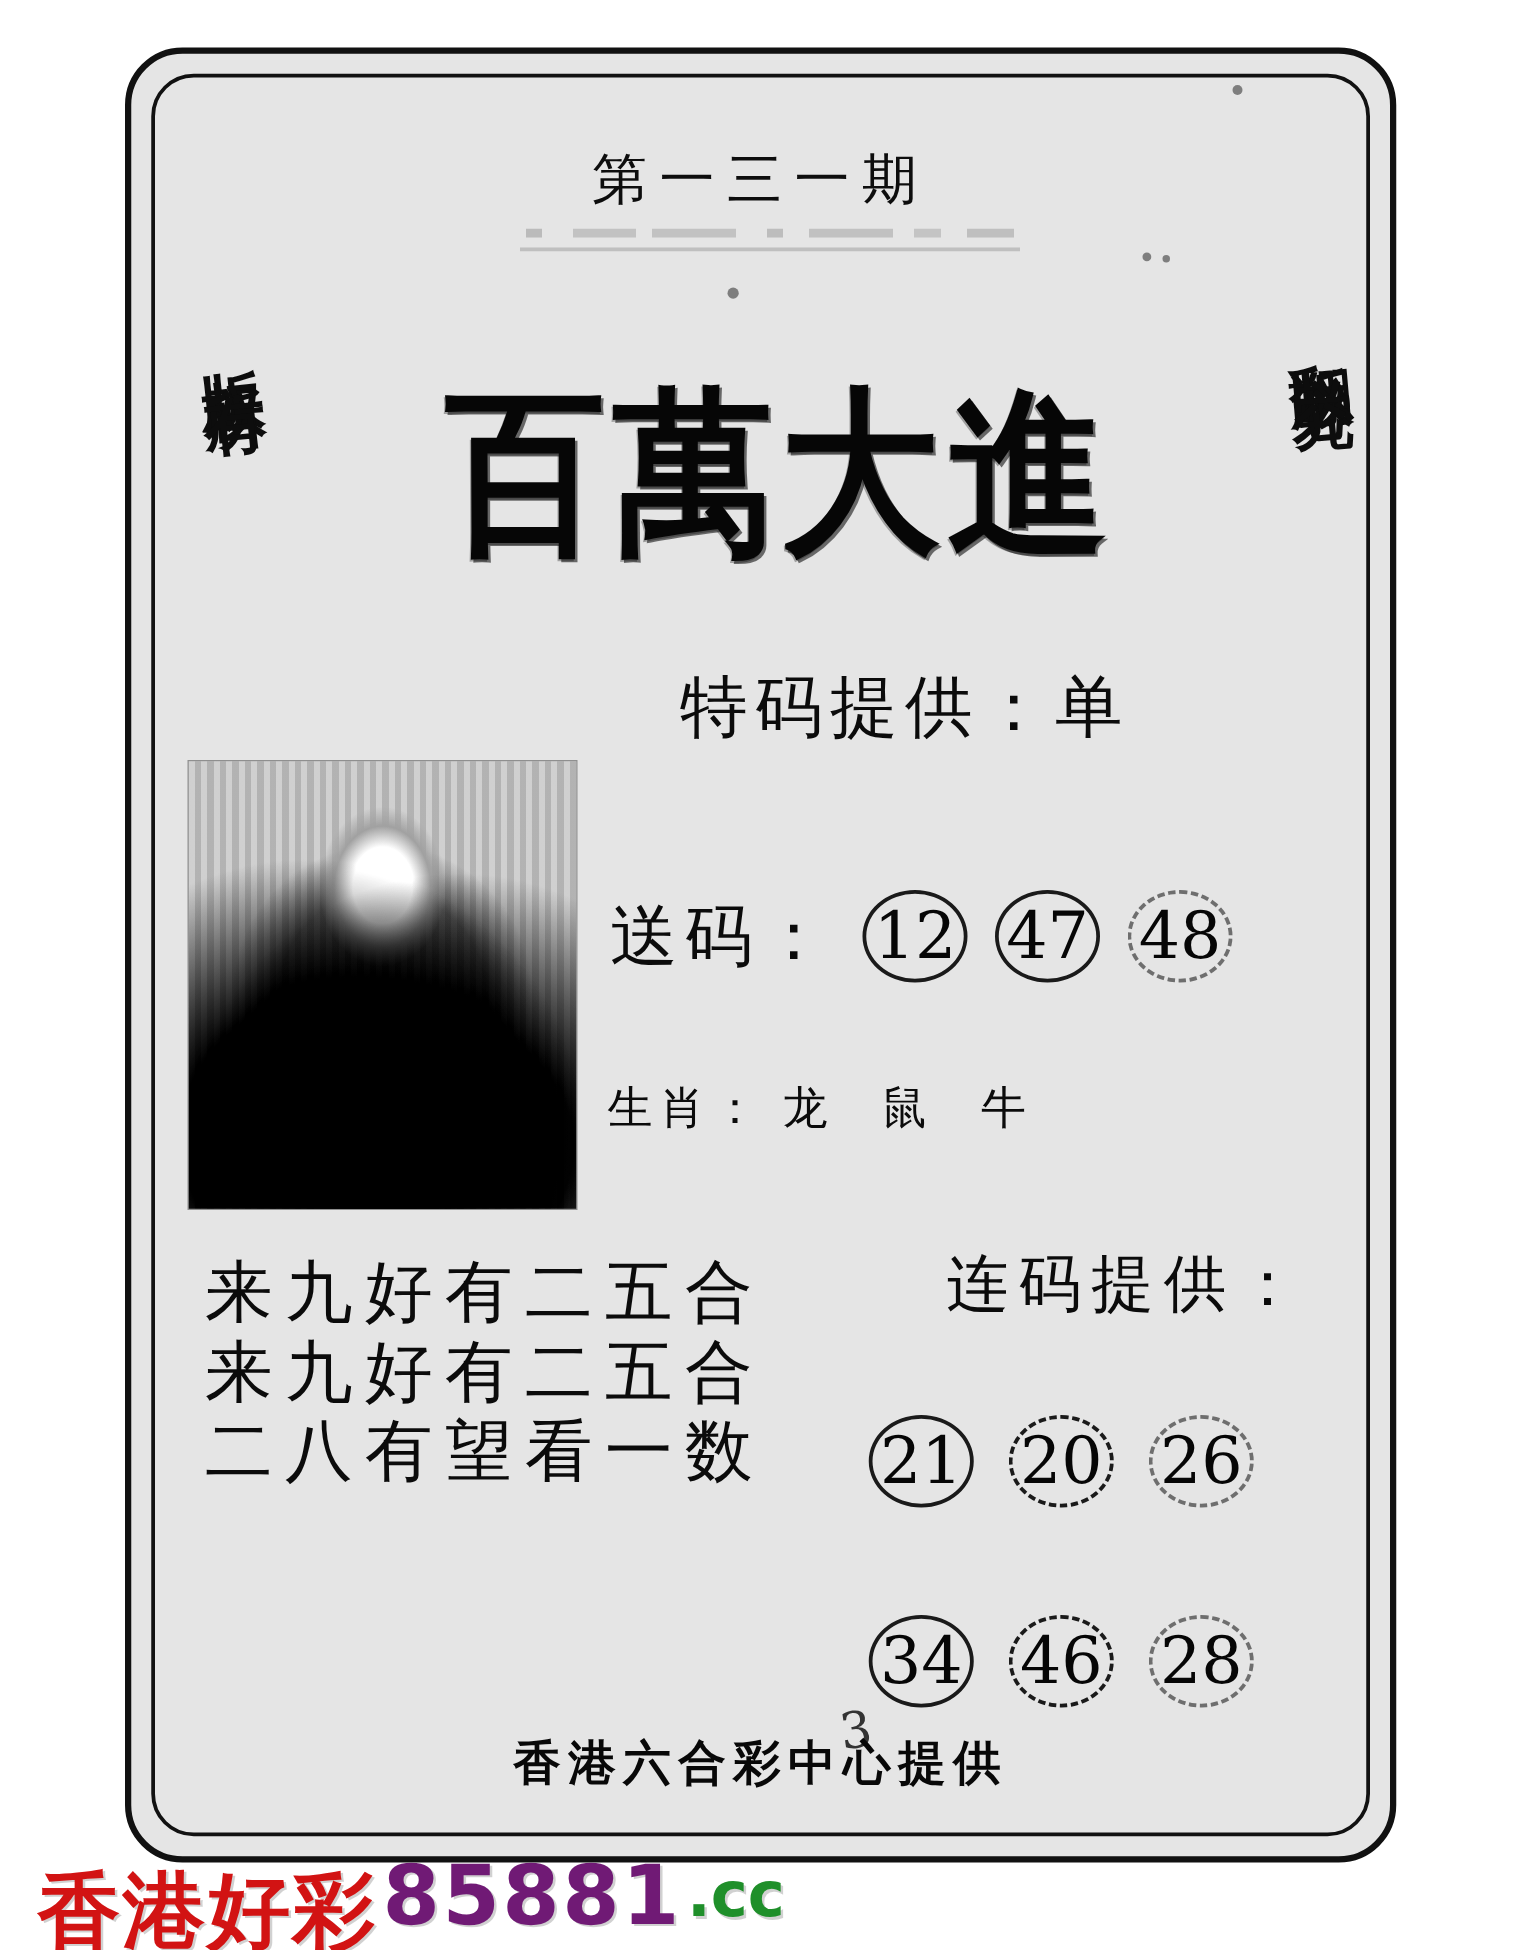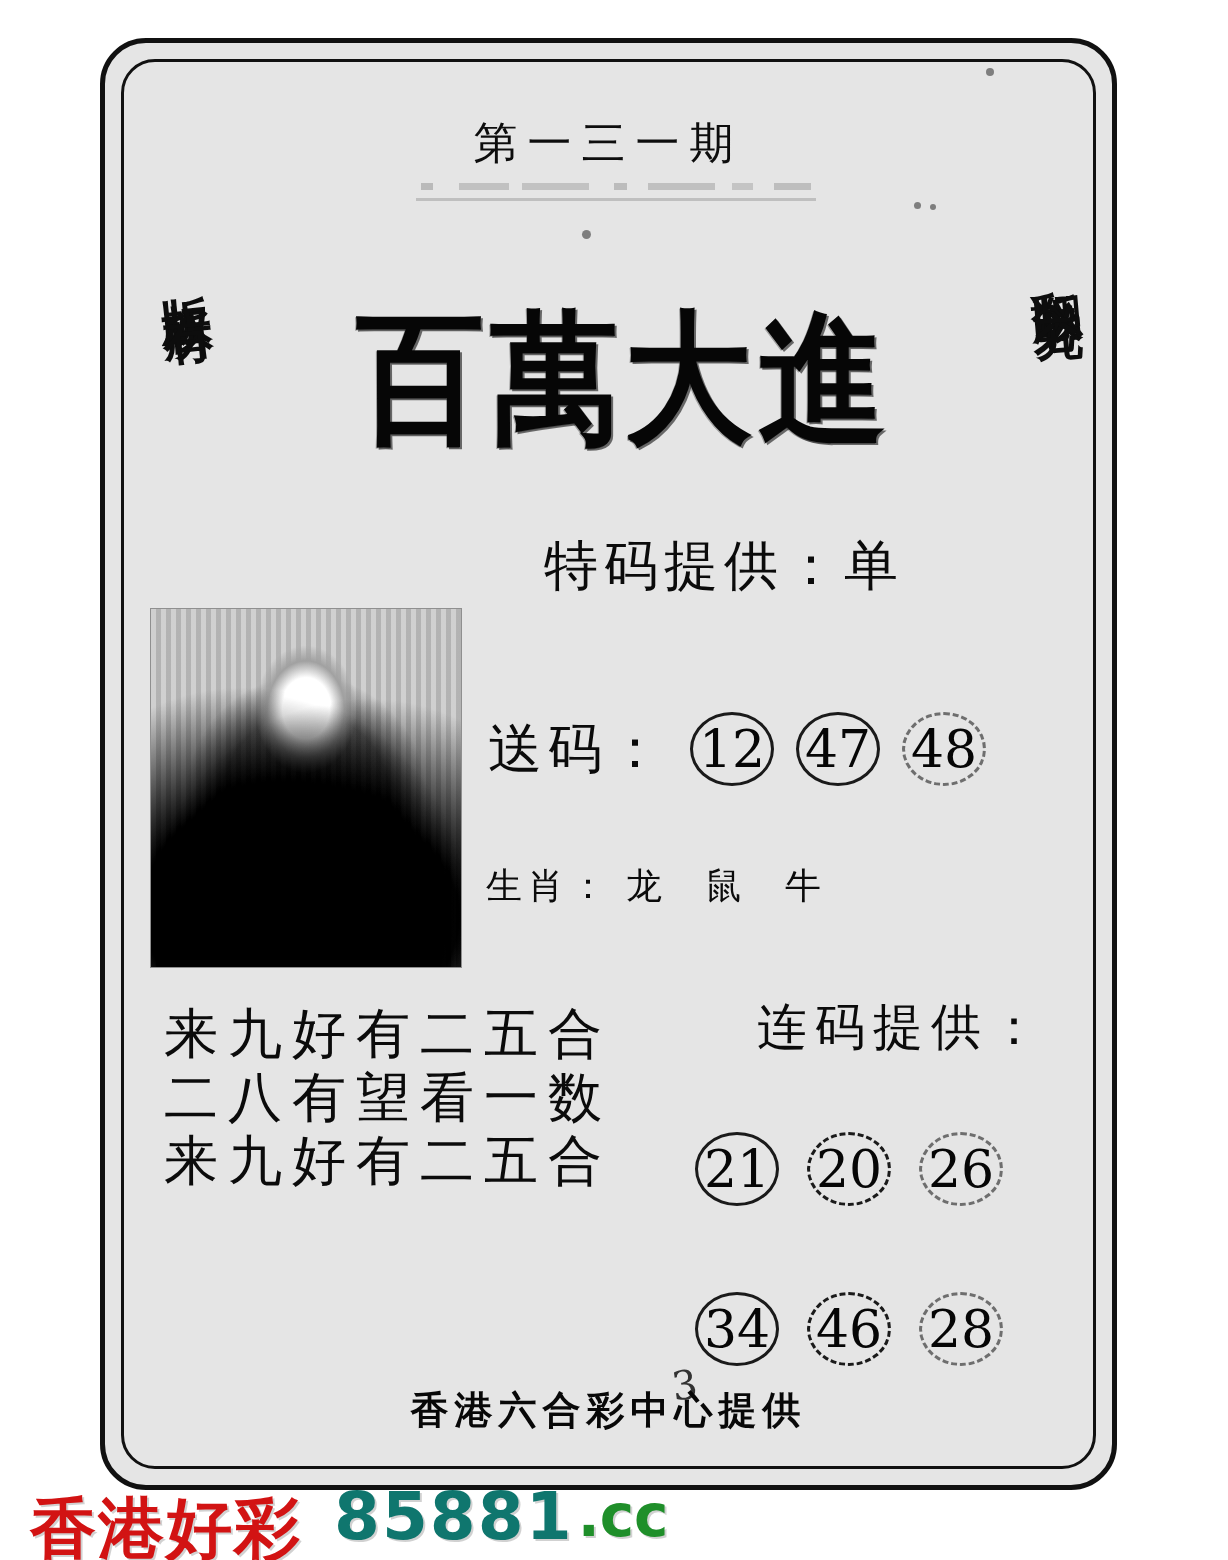--- a/index.html
+++ b/index.html
@@ -278,28 +278,28 @@
     font-weight: 700;
     color: #d21313;
     font-family: "DejaVu Sans", "Liberation Sans", sans-serif;
     letter-spacing: 2px;
     text-shadow: 2px 2px 0 rgba(0,0,0,.18);
     margin-top: 25px;
   }
   #banner .b2 {
     font-size: 66px;
     font-weight: 700;
-    color: #0f766e;
+    color: #701a75;
     font-family: "DejaVu Sans", "Liberation Sans", sans-serif;
     letter-spacing: 2px;
-    margin-left: 32px;
+    margin-left: 4px;
     text-shadow: 2px 2px 0 rgba(0,0,0,.18);
   }
   #banner .b3 {
-    font-size: 58px;
+    font-size: 50px;
     font-weight: 700;
     color: #1f8f2a;
     font-family: "DejaVu Sans", "Liberation Sans", sans-serif;
     margin-left: 4px;
     text-shadow: 2px 2px 0 rgba(0,0,0,.18);
   }
 </style>
 </head>
 <body>
 
@@ -332,22 +332,22 @@
       <span class="ball">47</span>
       <span class="ball dashed faint">48</span>
     </div>
 
     <div id="zodiac-row">
       <span>生肖：</span><span class="zd-nums">龙 鼠 牛</span>
     </div>
 
     <div id="poem">
       <div class="poem-line">来九好有二五合</div>
+      <div class="poem-line">来九好有二五合</div>
       <div class="poem-line">二八有望看一数</div>
-      <div class="poem-line">来九好有二五合</div>
     </div>
 
     <div id="lian-title">连码提供：</div>
     <div id="lian-rows">
       <div class="lrow">
         <span class="ball">21</span>
         <span class="ball dashed">20</span>
         <span class="ball dashed faint">26</span>
       </div>
       <div class="lrow">

